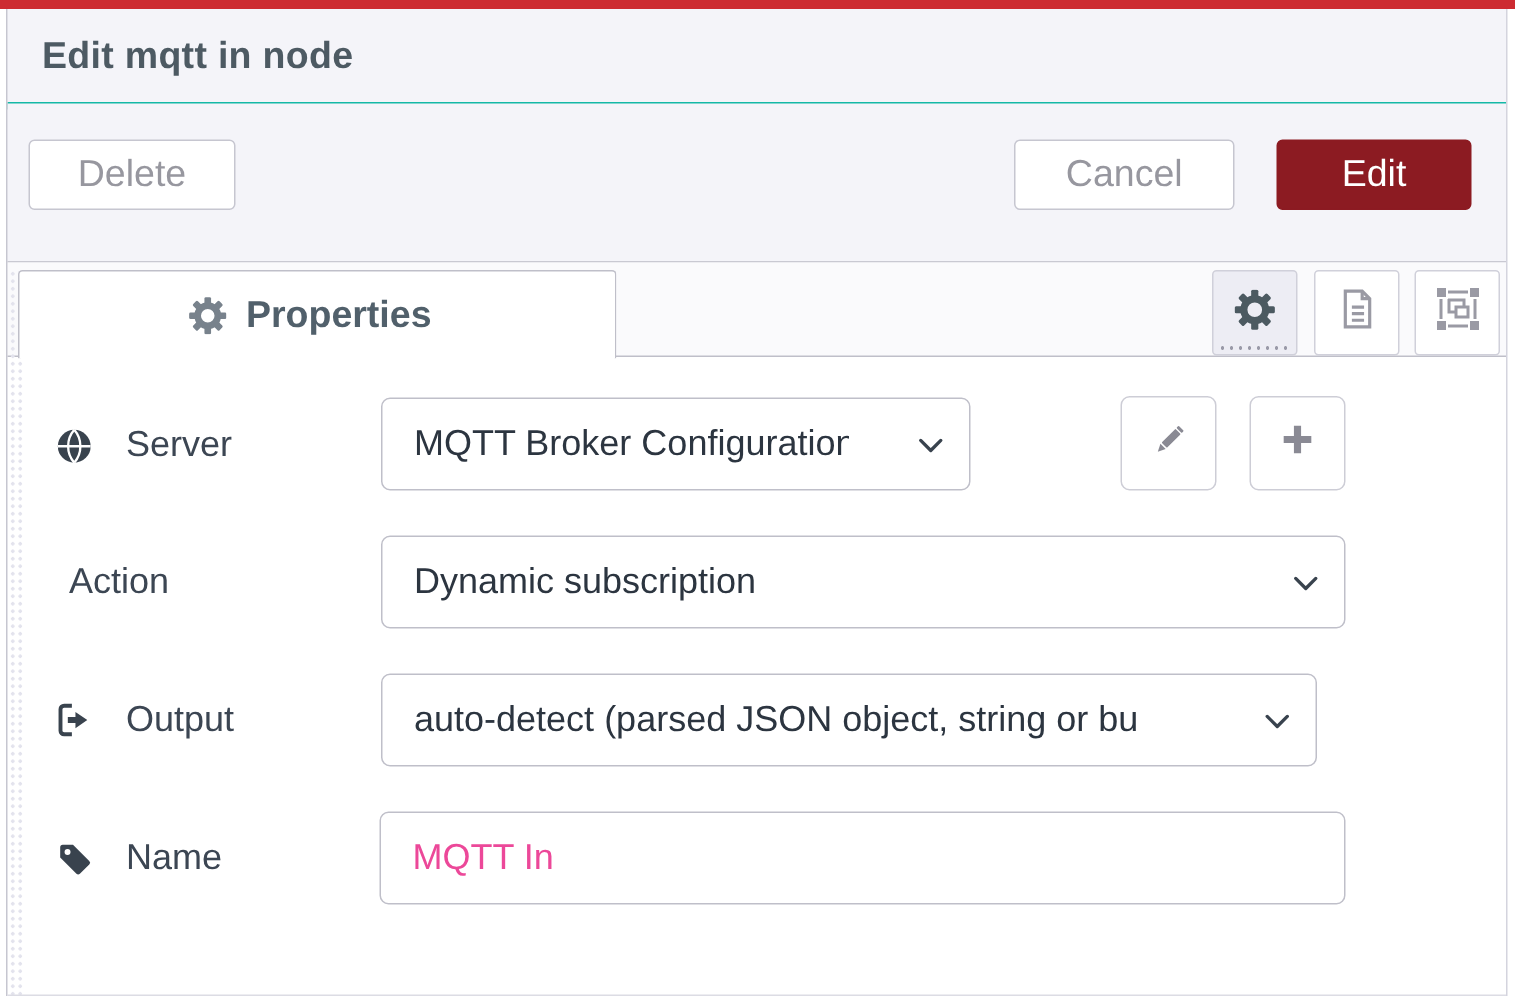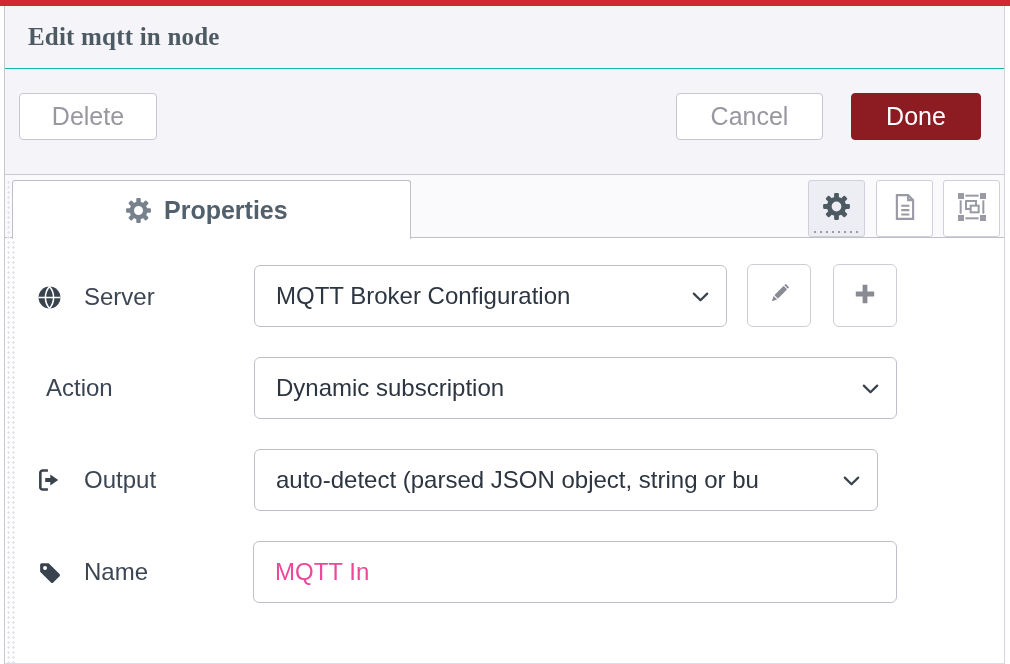--- a/index.html
+++ b/index.html
@@ -17,21 +17,21 @@
   .edge-texture{
     position:absolute;left:6px;top:180px;bottom:0;width:9px;
     background-image:radial-gradient(circle,#e3e3ed 1px,transparent 1.2px);
     background-size:5px 5px;
   }
   
   .tray-header{
     position:absolute;left:5px;right:6px;top:6px;height:62px;
     background:var(--panel-bg,#f4f4f9);
     border-bottom:5px solid #14b8a6;
-    display:flex;align-items:center;font-family:Liberation Serif, serif;
+    display:flex;align-items:center;
   }
   .tray-title{font-size:25px;font-weight:bold;color:#4d5a63;padding-left:23px;letter-spacing:.2px;}
   
   .tray-toolbar{
     position:absolute;left:5px;right:6px;top:69px;height:105px;
     background:var(--panel-bg,#f4f4f9);
     border-bottom:1px solid #c9c9d2;
   }
   .btn{
     position:absolute;top:24px;height:47px;box-sizing:border-box;
@@ -82,21 +82,21 @@
   .select{
     position:absolute;height:62px;box-sizing:border-box;background:#fff;
     border:1px solid #bfbfc9;border-radius:6px;cursor:pointer;
     display:flex;align-items:center;overflow:hidden;
   }
   .select .sel-text{
     padding-left:21px;font-size:24px;color:#2c3540;white-space:nowrap;overflow:hidden;
     flex:1 1 auto;
   }
   .select .chev{flex:0 0 auto;margin-right:14px;color:#39434e;display:flex;}
-  .sel-server{left:254px;top:265px;width:473px;gap:43px;}
+  .sel-server{left:254px;top:265px;width:393px;gap:43px;}
   .sel-action{left:254px;top:357px;width:643px;}
   .sel-output{left:238px;top:449px;width:624px;margin-left:16px;}
   .text-input{
     position:absolute;left:253px;top:541px;width:644px;height:62px;box-sizing:border-box;
     background:#fff;border:1px solid #bfbfc9;border-radius:6px;
     padding:0 0 0 21px;font-size:24px;color:#ec4899;
     font-family:"Liberation Sans","DejaVu Sans",sans-serif;outline:none;
   }
   .sq-btn{
     position:absolute;top:264px;width:64px;height:63px;box-sizing:border-box;
@@ -113,21 +113,21 @@
 
   <div class="topbar"></div>
 
   <div class="tray-header">
     <div class="tray-title">Edit mqtt in node</div>
   </div>
 
   <div class="tray-toolbar">
     <div class="btn btn-delete">Delete</div>
     <div class="btn btn-cancel">Cancel</div>
-    <div class="btn btn-done">Done</div>
+    <div class="btn btn-done">Edit</div>
   </div>
 
   <div class="tabbar">
     <div class="tabbar-line"></div>
 
     <div class="tab-active">
       <span class="tab-icon">
         <svg width="25" height="25" viewBox="-13 -13 26 26" fill="currentColor">
           <circle r="7" fill="none" stroke="currentColor" stroke-width="4.6"></circle>
           <g>

